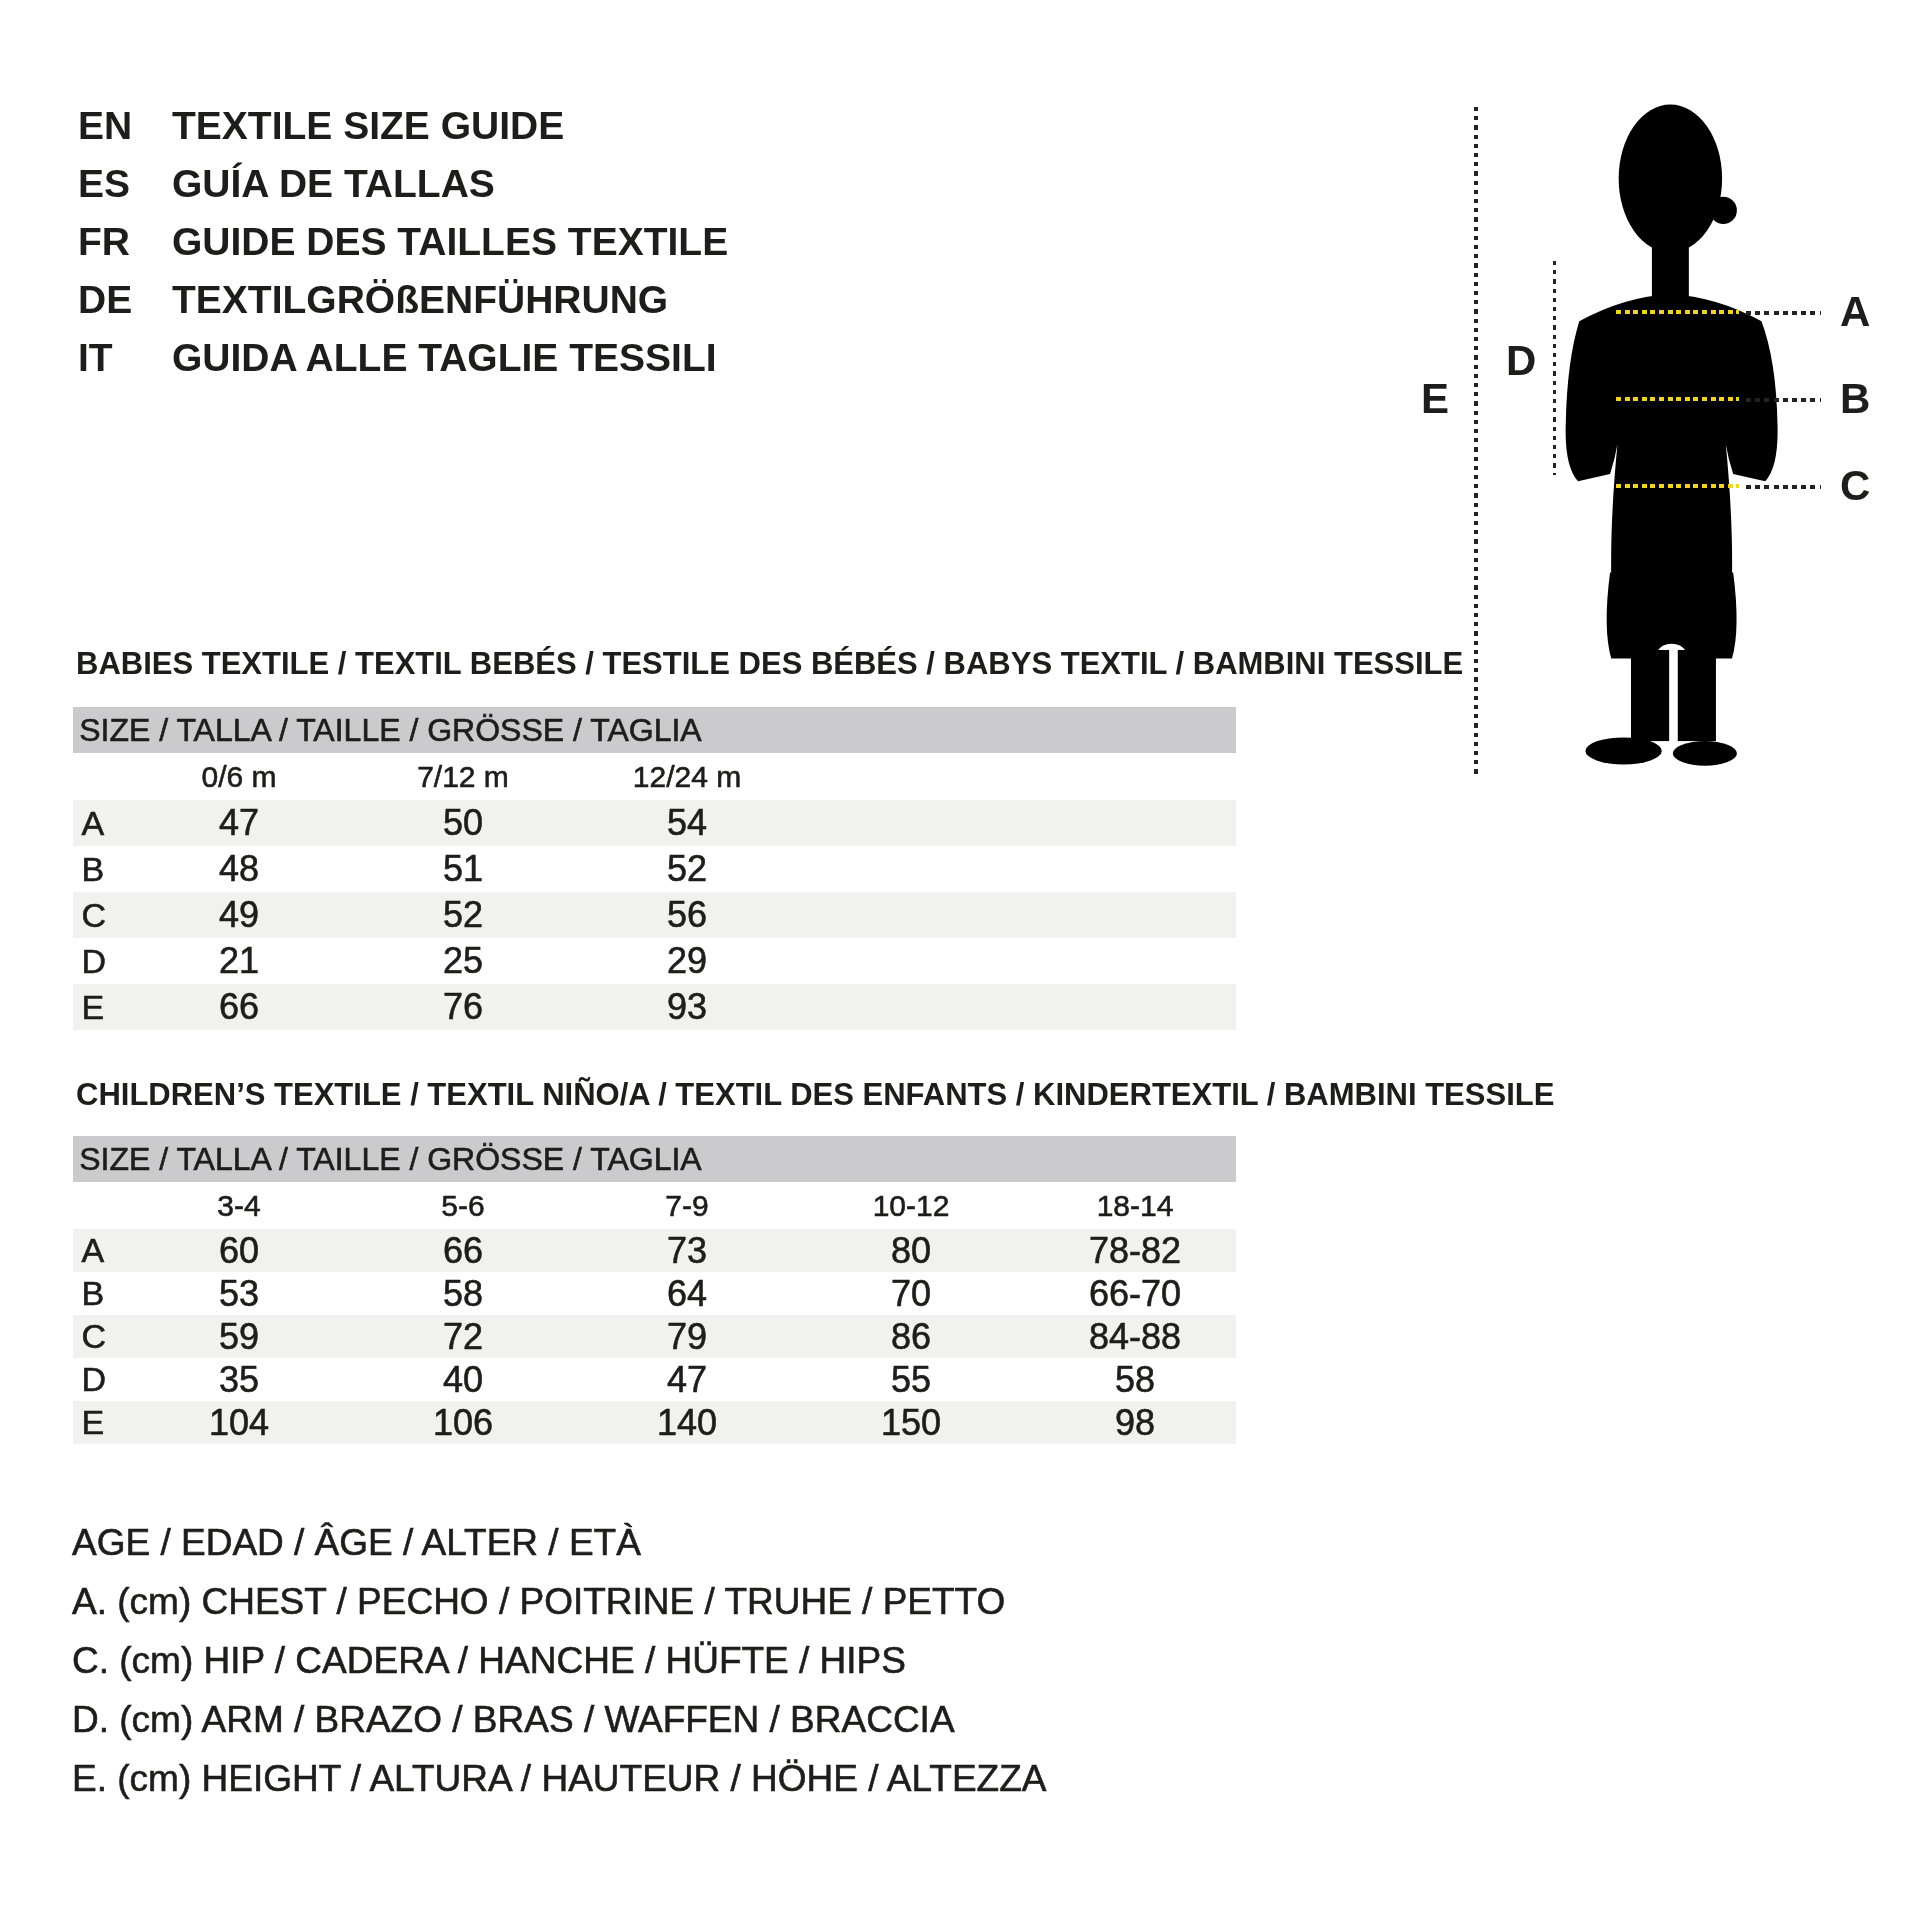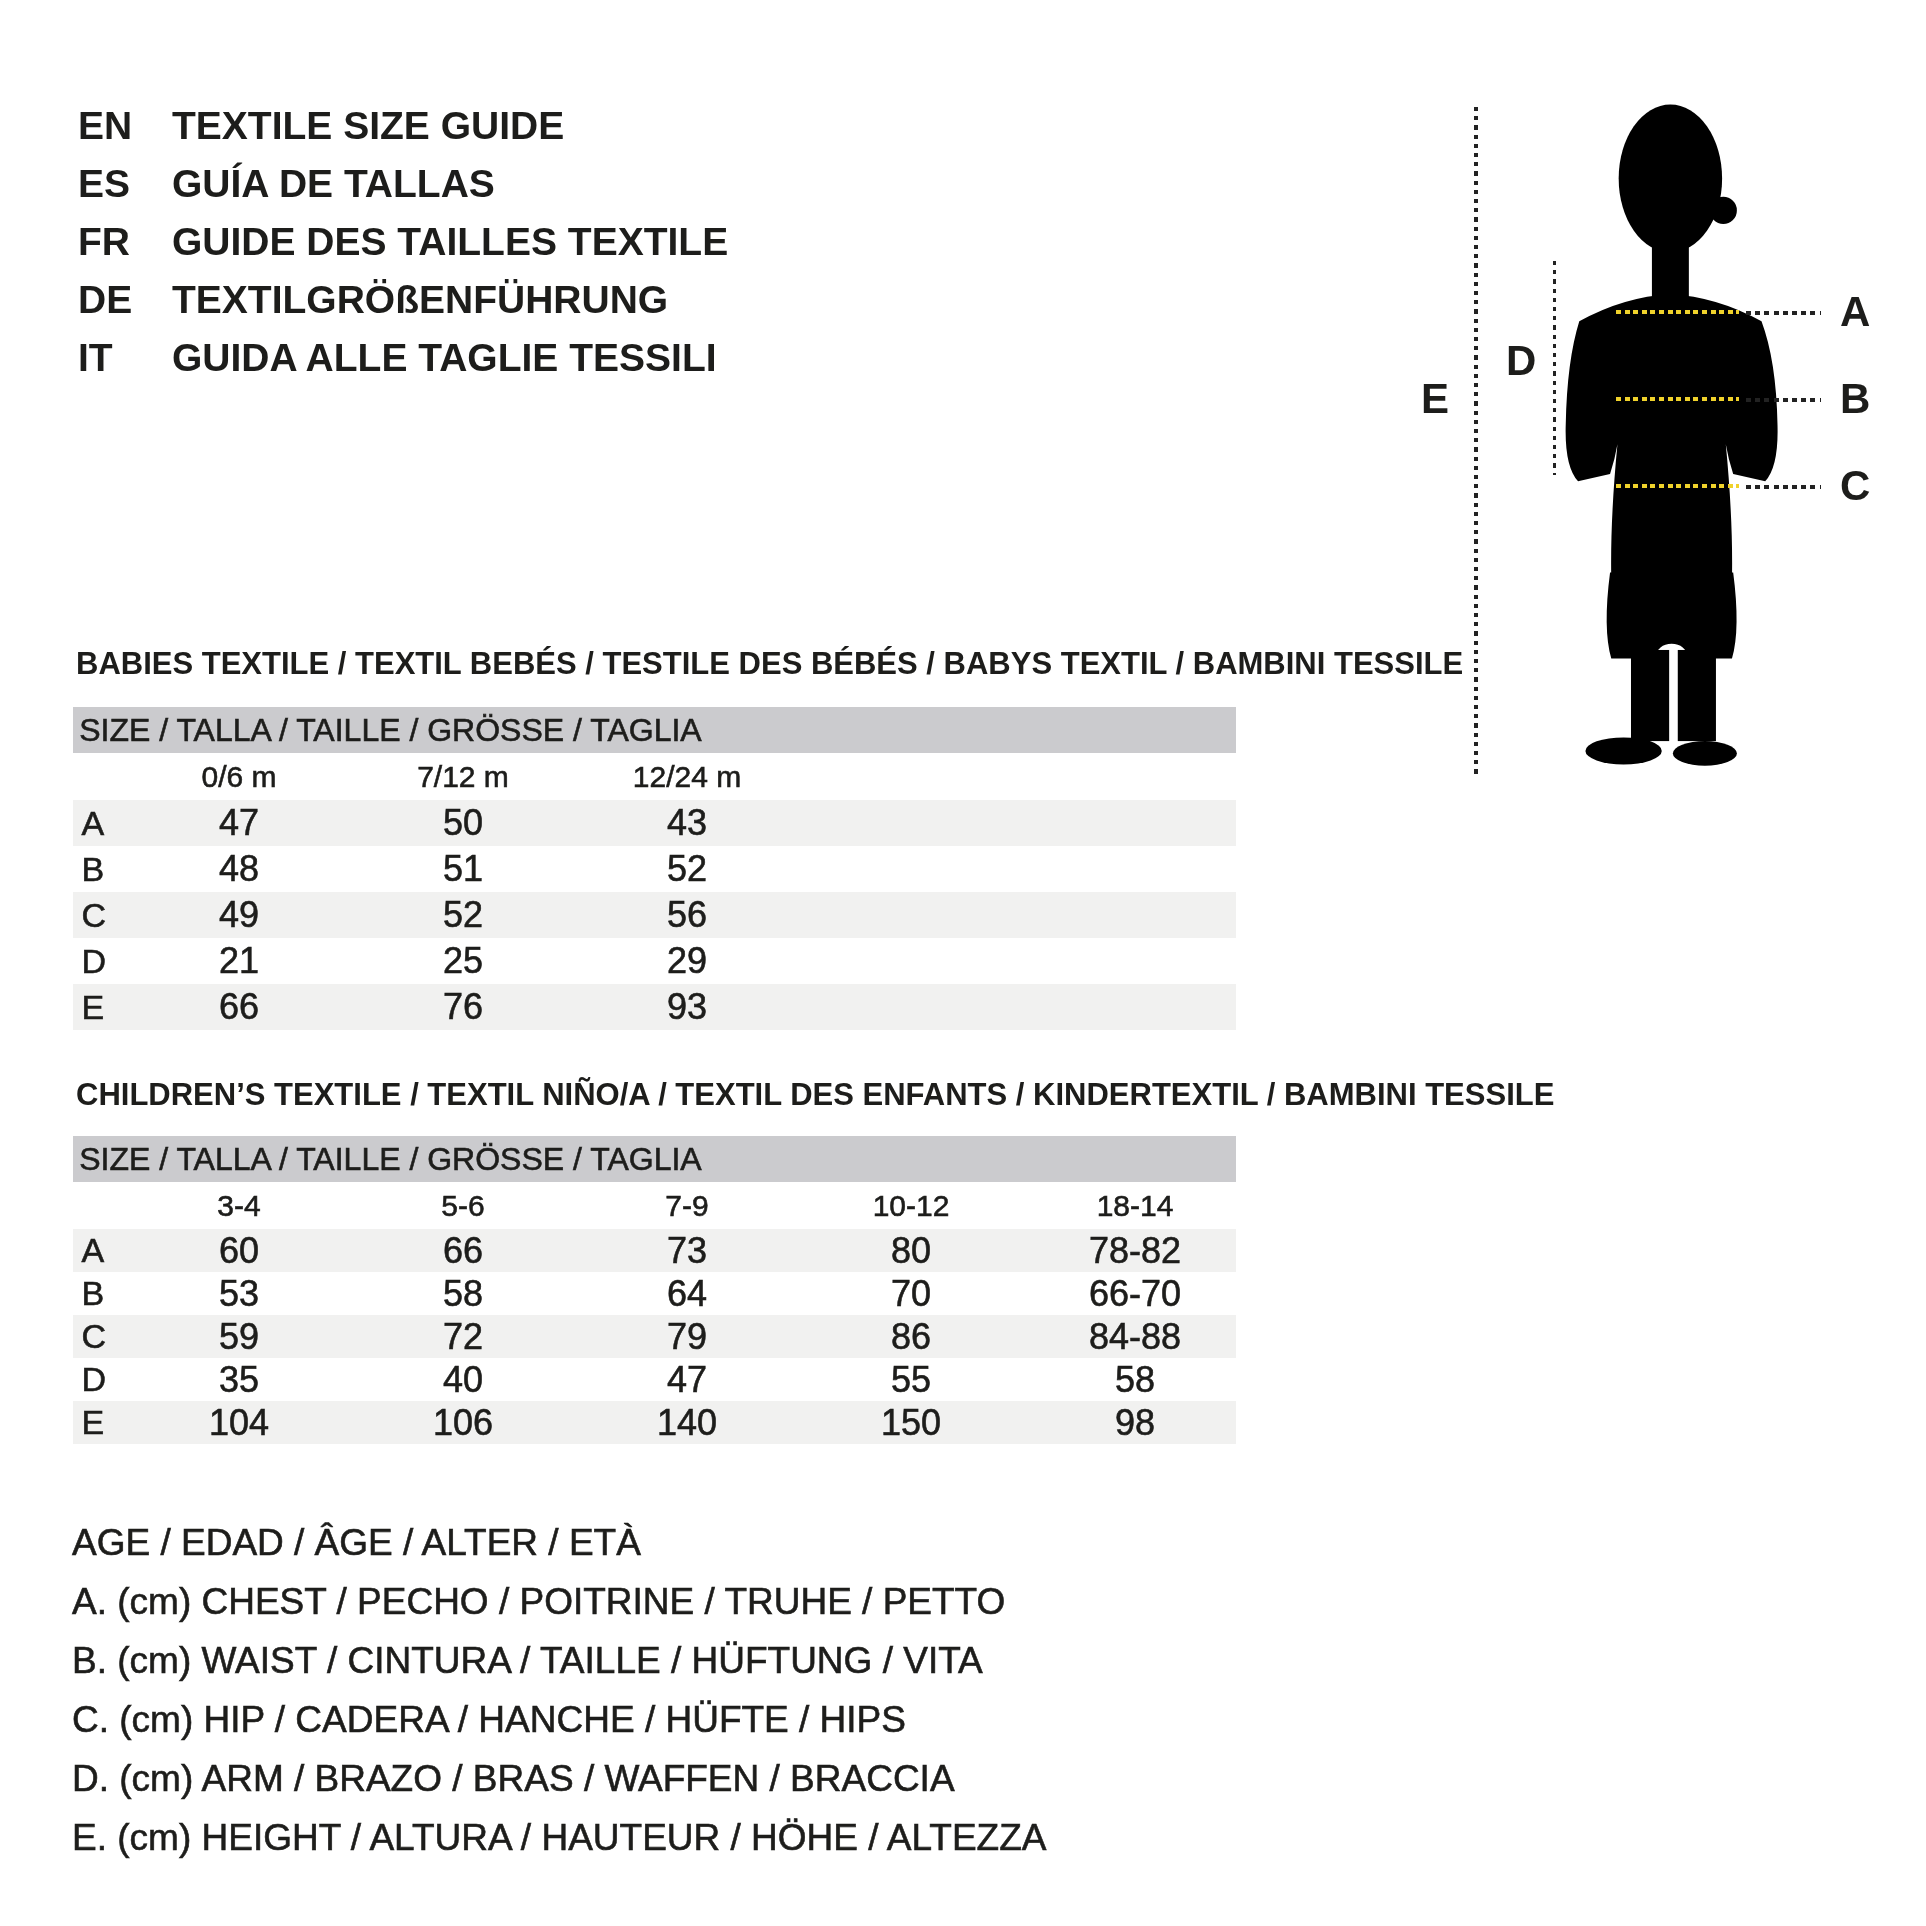--- a/index.html
+++ b/index.html
@@ -120,21 +120,21 @@
     <div class="val">0/6 m</div>
     <div class="val">7/12 m</div>
     <div class="val">12/24 m</div>
     <div></div>
     <div></div>
   </div>
   <div class="trow data-row shaded">
     <div class="letter">A</div>
     <div class="val">47</div>
     <div class="val">50</div>
-    <div class="val">43</div>
+    <div class="val">54</div>
     <div></div>
     <div></div>
   </div>
   <div class="trow data-row">
     <div class="letter">B</div>
     <div class="val">48</div>
     <div class="val">51</div>
     <div class="val">52</div>
     <div></div>
     <div></div>
@@ -217,18 +217,17 @@
     <div class="val">106</div>
     <div class="val">140</div>
     <div class="val">150</div>
     <div class="val">98</div>
   </div>
 </div>
 
 <div class="abs legend">
   <div>AGE / EDAD / ÂGE / ALTER / ETÀ</div>
   <div>A. (cm) CHEST / PECHO / POITRINE / TRUHE / PETTO</div>
-  <div>B. (cm) WAIST / CINTURA / TAILLE / HÜFTUNG / VITA</div>
   <div>C. (cm) HIP / CADERA / HANCHE / HÜFTE / HIPS</div>
   <div>D. (cm) ARM / BRAZO / BRAS / WAFFEN / BRACCIA</div>
   <div>E. (cm) HEIGHT / ALTURA / HAUTEUR / HÖHE / ALTEZZA</div>
 </div>
 
 
 </body></html>

